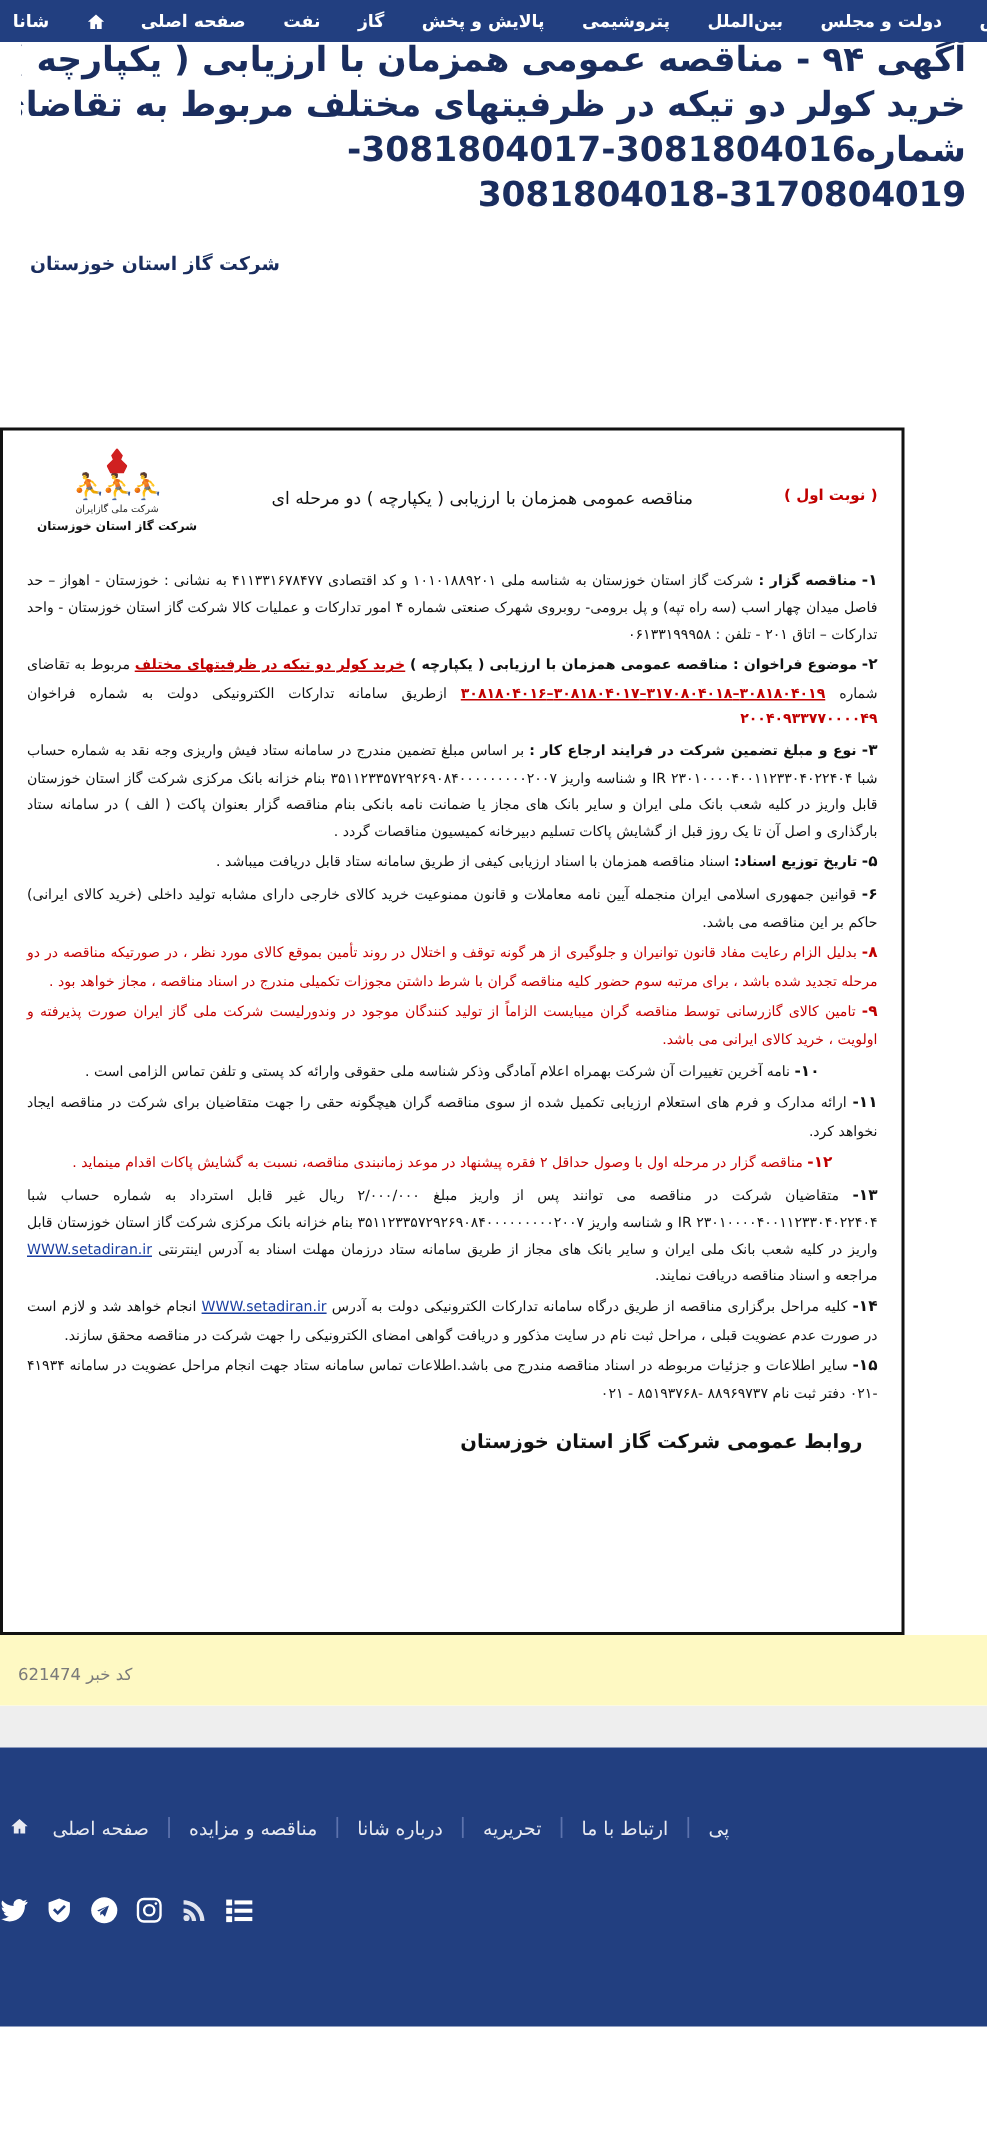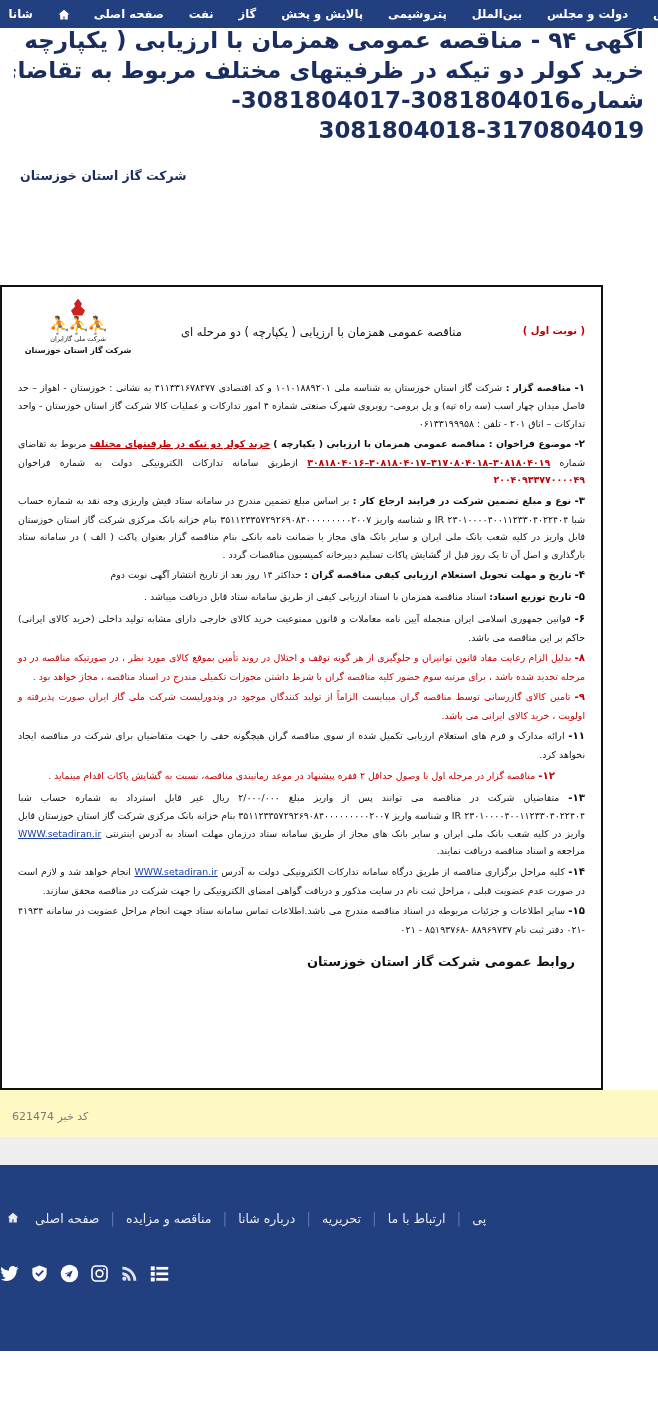--- a/index.html
+++ b/index.html
@@ -318,25 +318,20 @@
           <span>ازطریق سامانه تدارکات الکترونیکی دولت به شماره فراخوان</span>
           <span class="bignum2">۲۰۰۴۰۹۳۳۷۷۰۰۰۰۴۹</span>
         </p>
 
         <p class="clause" style="margin-top:2px">
           <span class="num">۳-</span>
           <b>نوع و مبلغ تضمین شرکت در فرایند ارجاع کار :</b>
           <span>بر اساس مبلغ تضمین مندرج در سامانه ستاد  فیش واریزی وجه نقد به شماره حساب شبا ۲۳۰۱۰۰۰۰۴۰۰۱۱۲۳۳۰۴۰۲۲۴۰۴ IR و شناسه واریز ۳۵۱۱۲۳۳۵۷۲۹۲۶۹۰۸۴۰۰۰۰۰۰۰۰۰۲۰۰۷ بنام خزانه بانک مرکزی شرکت گاز استان خوزستان قابل واریز در کلیه شعب بانک ملی ایران و سایر بانک های مجاز یا ضمانت نامه بانکی بنام مناقصه گزار بعنوان پاکت ( الف ) در سامانه ستاد بارگذاری و اصل آن تا یک روز قبل از گشایش پاکات تسلیم دبیرخانه کمیسیون مناقصات گردد .</span>
         </p>
 
-        <p class="clause">
-          <span class="num">۴-</span>
-          <b>تاریخ و مهلت تحویل استعلام ارزیابی کیفی مناقصه گران :</b>
-          <span>حداکثر ۱۴ روز بعد از تاریخ انتشار آگهی نوبت دوم</span>
-        </p>
 
         <p class="clause">
           <span class="num">۵-</span>
           <b>تاریخ توزیع اسناد:</b>
           <span>اسناد مناقصه همزمان  با اسناد ارزیابی کیفی از طریق سامانه ستاد قابل دریافت میباشد .</span>
         </p>
 
         <p class="clause">
           <span class="num">۶-</span>
           <span>قوانین جمهوری اسلامی ایران منجمله آیین نامه معاملات و قانون ممنوعیت خرید کالای خارجی دارای مشابه تولید داخلی (خرید کالای ایرانی) حاکم بر این مناقصه می باشد.</span>
@@ -346,20 +341,24 @@
         <p class="clause red">
           <span class="num">۸-</span>
           <span>بدلیل الزام رعایت مفاد قانون توانیران و جلوگیری از هر گونه توقف و اختلال در روند تأمین بموقع کالای مورد نظر ، در صورتیکه  مناقصه در دو مرحله تجدید شده باشد ، برای مرتبه سوم حضور کلیه مناقصه گران با شرط داشتن مجوزات تکمیلی مندرج در اسناد مناقصه ، مجاز خواهد بود .</span>
         </p>
 
         <p class="clause red">
           <span class="num">۹-</span>
           <span>تامین کالای گازرسانی توسط مناقصه گران میبایست الزاماً از تولید کنندگان موجود در وندورلیست شرکت ملی گاز ایران صورت پذیرفته و اولویت ، خرید کالای ایرانی می باشد.</span>
         </p>
 
+        <p class="clause" style="text-align:center">
+          <span class="num">۱۰-</span>
+          <span>نامه آخرین تغییرات آن شرکت بهمراه اعلام آمادگی وذکر شناسه ملی حقوقی وارائه کد پستی و تلفن تماس الزامی است .</span>
+        </p>
 
         <p class="clause">
           <span class="num">۱۱-</span>
           <span>ارائه مدارک و فرم های استعلام ارزیابی تکمیل شده از سوی مناقصه گران هیچگونه حقی را جهت متقاضیان برای شرکت در مناقصه ایجاد نخواهد کرد.</span>
         </p>
 
         <p class="clause red" style="text-align:center">
           <span class="num">۱۲-</span>
           <span>مناقصه گزار در مرحله اول با وصول حداقل ۲ فقره پیشنهاد در موعد زمانبندی مناقصه، نسبت به گشایش پاکات اقدام مینماید .</span>
         </p>

